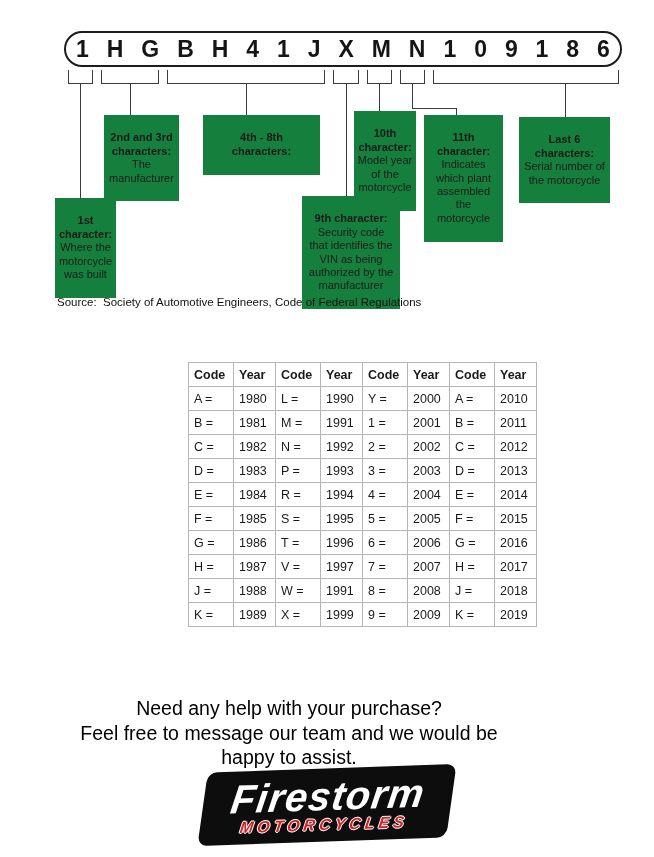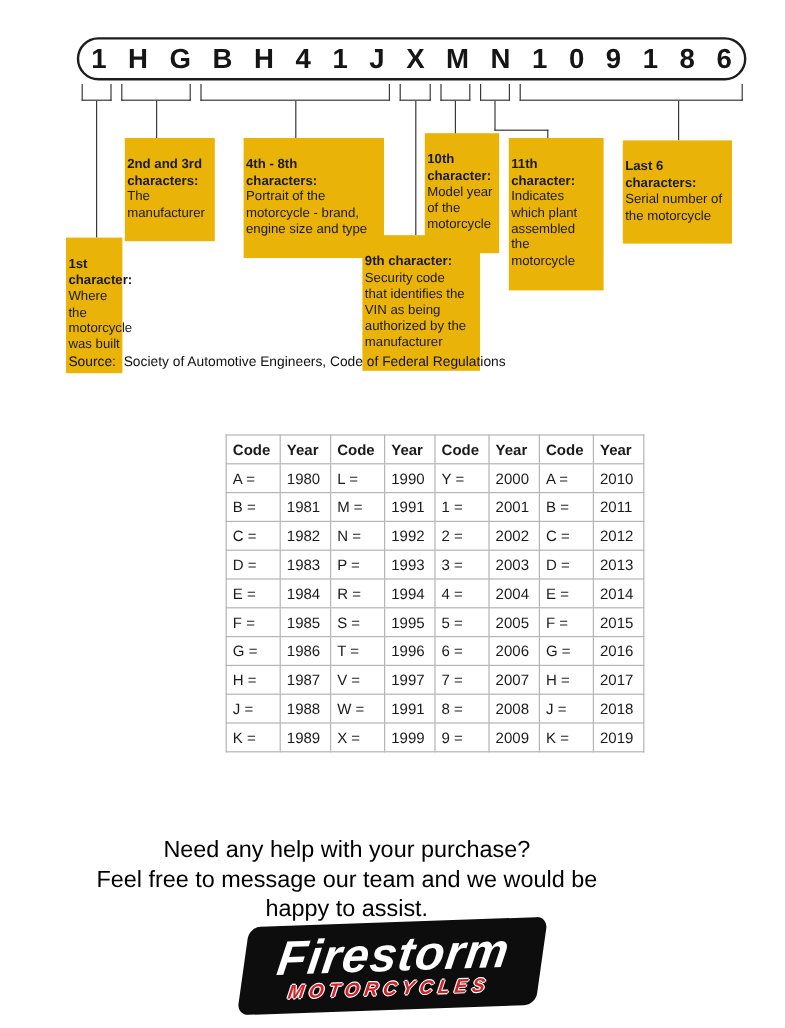--- a/index.html
+++ b/index.html
@@ -36,27 +36,27 @@
   .s3 { left:246px; top:84px; height:31px; }
   .s4 { left:346px; top:84px; height:112px; }
   .s5 { left:379px; top:84px; height:31px; }
   .s6a { left:412px; top:84px; height:25px; }
   .s6b { left:412px; top:108px; width:45px; }
   .s6c { left:456px; top:108px; height:9px; }
   .s7 { left:565px; top:84px; height:33px; }
 
   
   .label-box {
-    position:absolute; background:#eab308; text-align:left;
+    position:absolute; background:#15803d; text-align:center;
     font-size:11px; line-height:13.4px; color:#1a1a1a;
     padding:3px 2px; box-sizing:border-box; white-space:pre-line;
   }
   .label-box .t { font-weight:bold; display:block; white-space:pre-line; }
   .label-box .b { display:block; white-space:pre-line; }
-  .lb1 { left:55px;  top:198px; width:47px; }
+  .lb1 { left:55px;  top:198px; width:61px; }
   .lb2 { left:104px; top:115px; width:75px; }
   .lb3 { left:203px; top:115px; width:117px; }
   .lb4 { left:302px; top:196px; width:98px; }
   .lb5 { left:354px; top:111px; width:62px; }
   .lb6 { left:424px; top:115px; width:79px; }
   .lb7 { left:519px; top:117px; width:91px; }
 
   
   .source-note {
     position:absolute; left:57px; top:296px;
@@ -156,23 +156,21 @@
 motorcycle
 was built</span>
   </div>
   <div class="label-box lb2">
     <span class="t">2nd and 3rd
 characters:</span><span class="b">The
 manufacturer</span>
   </div>
   <div class="label-box lb3">
     <span class="t">4th - 8th
-characters:</span><span class="b">Portrait of the
-motorcycle - brand,
-engine size and type</span>
+characters:</span>
   </div>
   <div class="label-box lb4">
     <span class="t">9th character:</span><span class="b">Security code
 that identifies the
 VIN as being
 authorized by the
 manufacturer</span>
   </div>
   <div class="label-box lb5">
     <span class="t">10th

